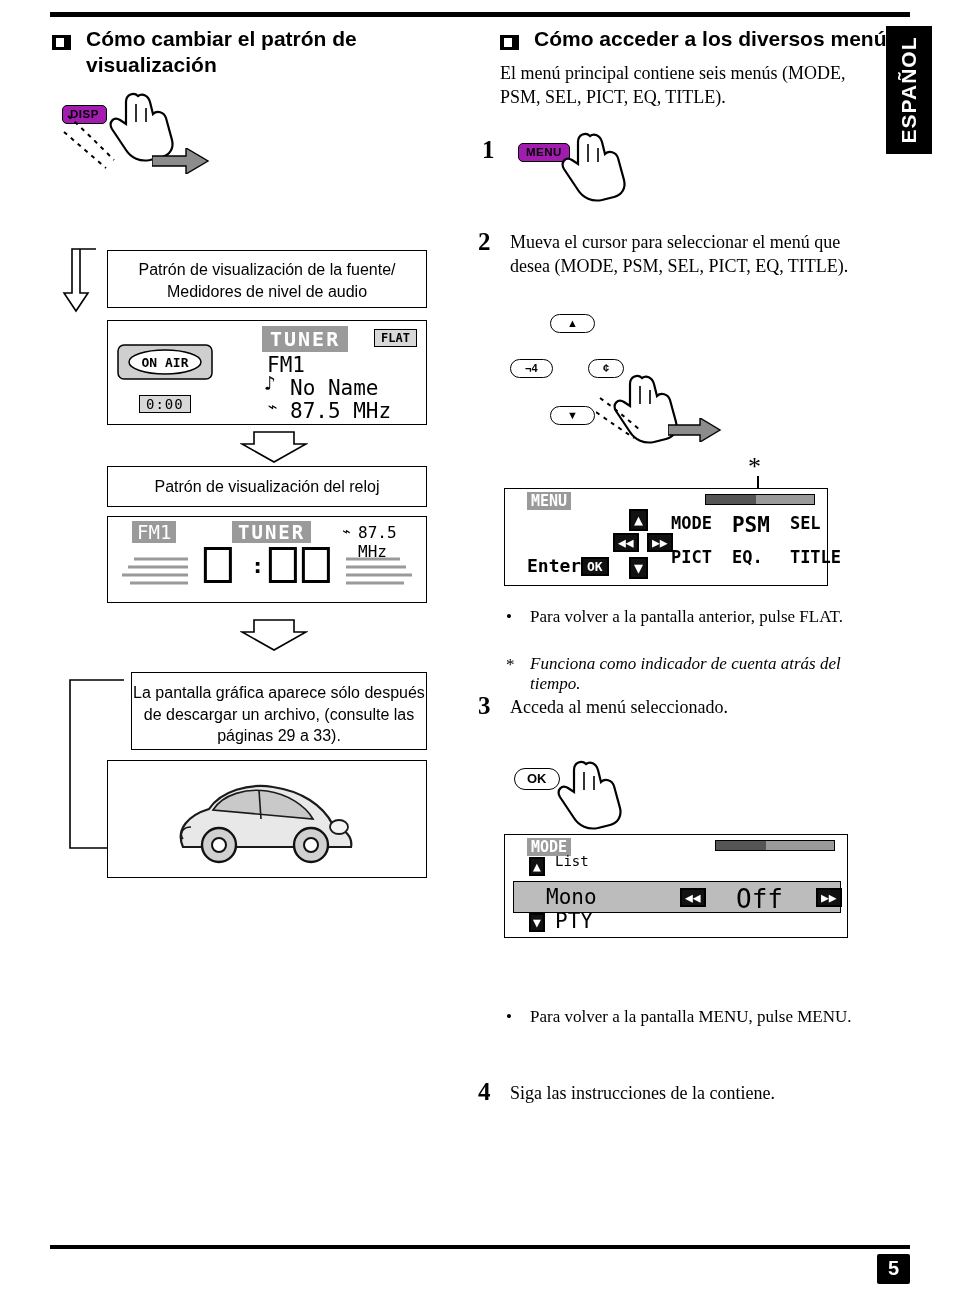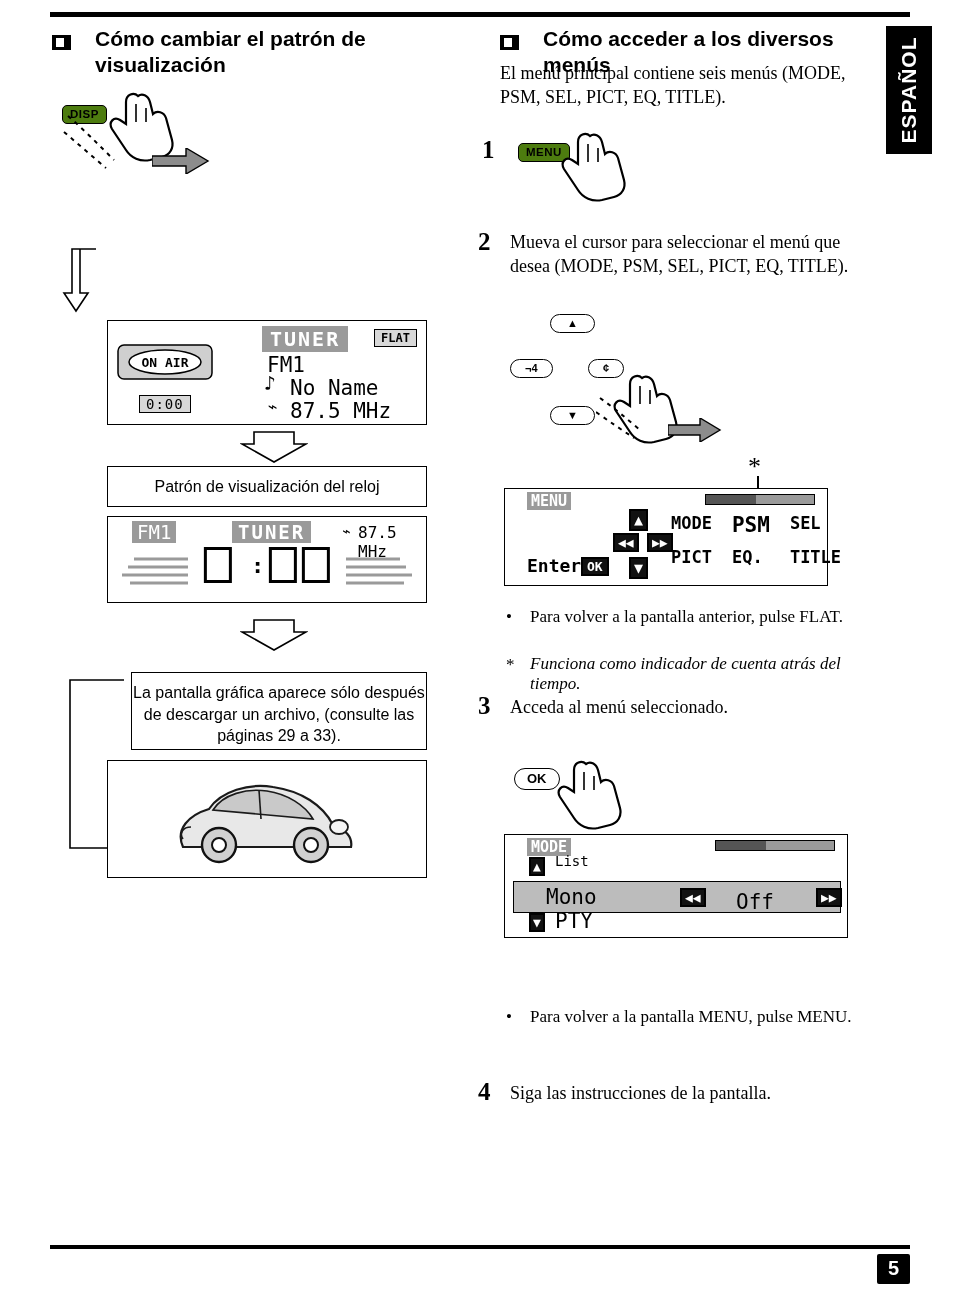--- a/index.html
+++ b/index.html
@@ -23,34 +23,34 @@
     background:#000; color:#fff;
     display:flex; align-items:center; justify-content:center;
   }
   .lang-tab span {
     transform:rotate(-90deg);
     font-weight:bold; font-size:21px; letter-spacing:1px;
     white-space:nowrap;
   }
 
   
-  .sec-head { position:absolute; display:flex; align-items:flex-start; gap:24px; }
+  .sec-head { position:absolute; display:flex; align-items:flex-start; gap:15px; }
   .sq { width:19px; height:15px; background:#000; position:relative; margin-top:9px; flex:none; }
   .sq:after{ content:""; position:absolute; left:4px; top:3px; width:8px; height:9px; background:#fff; }
   .sec-title { font-weight:bold; font-size:21px; line-height:1.22; }
 
   .body-text { font-family:"Liberation Serif", serif; font-size:17.5px; line-height:1.33; }
   .bold-serif { font-family:"Liberation Serif", serif; font-weight:normal; font-size:18px; line-height:1.33; }
 
   .step-num { font-family:"Liberation Serif", serif; font-weight:bold; font-size:25px; }
 
   
   .btn-pill {
     border:1.6px solid #000; border-radius:5px;
-    background:#4d7c0f; font-size:11.5px; letter-spacing:.5px;
+    background:#a21caf; font-size:11.5px; letter-spacing:.5px;
     padding:2px 7px 3px; display:inline-block; font-weight:bold;
     font-family:"Liberation Sans", sans-serif;
   }
   .btn-round {
     border:1.6px solid #000; border-radius:11px; background:#fff;
     font-size:11px; font-weight:bold; padding:2px 9px 3px; display:inline-block;
   }
 
   
   .tbox { position:absolute; border:1px solid #000; background:#fff; }
@@ -108,20 +108,23 @@
   </svg>
   <svg class="arrow-blk" style="left:152px; top:148px;" width="58" height="26" viewBox="0 0 58 26">
     <path d="M0 8 L34 8 L34 0 L56 13 L34 26 L34 18 L0 18 Z" fill="#8c8c8c" stroke="#000" stroke-width="1.4"></path>
   </svg>
 
 
   <svg style="position:absolute; left:60px; top:243px;" width="36" height="100" viewBox="0 0 36 100">
     <path d="M34 6 L14 6 L14 50 L22 50 L10 68 L-2 50 L6 50 L6 6 Z" transform="translate(6,0)" fill="#fff" stroke="#000" stroke-width="1.6"></path>
   </svg>
 
+  <div class="tbox" style="left:107px; top:250px; width:318px; height:56px;">
+    <div class="t" style="padding-top:8px;">Patrón de visualización de la fuente/ Medidores de nivel de audio</div>
+  </div>
 
   <div class="lcd" style="left:107px; top:320px; width:318px; height:103px;">
 
     <svg style="position:absolute; left:8px; top:18px;" width="98" height="46" viewBox="0 0 98 46">
       <rect x="2" y="6" width="94" height="34" rx="6" fill="#cfcfcf" stroke="#000" stroke-width="1.5"></rect>
       <ellipse cx="49" cy="23" rx="36" ry="12" fill="#fff" stroke="#000" stroke-width="1.5"></ellipse>
       <text x="49" y="28" font-family="DejaVu Sans Mono, monospace" font-size="13" font-weight="bold" text-anchor="middle" fill="#000">ON AIR</text>
     </svg>
     <div class="mono" style="position:absolute; left:17px; top:74px; font-size:14px; letter-spacing:1px; border:1.5px solid #000; padding:0 6px; background:#d8d8d8;">0:00</div>
     <div class="mono" style="position:absolute; left:140px; top:5px; font-size:20px; font-weight:bold; letter-spacing:2px; background:#9a9a9a; color:#fff; padding:1px 8px;">TUNER</div>
@@ -296,30 +299,30 @@
   <div class="lcd" style="left:504px; top:834px; width:342px; height:102px;">
     <div class="mono" style="position:absolute; left:8px; top:3px; font-size:15px; font-weight:bold; background:#9a9a9a; color:#fff; padding:0 4px;">MODE</div>
     <div style="position:absolute; left:210px; top:5px; width:118px; height:9px; background:#9a9a9a; border:1px solid #000;">
       <div style="width:42%; height:100%; background:#555;"></div>
     </div>
     <div class="mono" style="position:absolute; left:10px; top:22px; font-size:13px; border:2px solid #000; background:#111; color:#fff; padding:0 2px;">▲</div>
     <div class="mono" style="position:absolute; left:36px; top:18px; font-size:14px;">List</div>
     <div style="position:absolute; left:8px; top:46px; width:326px; height:30px; background:#bcbcbc; border:1px solid #000;">
       <span class="mono" style="position:absolute; left:18px; top:3px; font-size:21px;">Mono</span>
       <span class="mono" style="position:absolute; left:152px; top:6px; font-size:13px; border:2px solid #000; background:#111; color:#fff; padding:0 3px;">◀◀</span>
-      <span class="mono" style="position:absolute; left:208px; top:8px; font-size:21px;">Off</span>
+      <span class="mono" style="position:absolute; left:208px; top:2px; font-size:26px;">Off</span>
       <span class="mono" style="position:absolute; left:288px; top:6px; font-size:13px; border:2px solid #000; background:#111; color:#fff; padding:0 3px;">▶▶</span>
     </div>
     <div class="mono" style="position:absolute; left:10px; top:78px; font-size:13px; border:2px solid #000; background:#111; color:#fff; padding:0 2px;">▼</div>
     <div class="mono" style="position:absolute; left:36px; top:74px; font-size:21px;">PTY</div>
   </div>
 
 
   <div style="position:absolute; left:506px; top:1006px; width:356px;">
     <span class="bullet-line" style="position:absolute; left:0; top:0;">•</span>
     <div class="bullet-line" style="margin-left:24px;">Para volver a la pantalla MENU, pulse MENU.</div>
   </div>
 
   <div class="step-num" style="position:absolute; left:478px; top:1078px;">4</div>
-  <div class="bold-serif" style="position:absolute; left:510px; top:1082px; width:380px;">Siga las instrucciones de la pantalla.</div>
+  <div class="bold-serif" style="position:absolute; left:510px; top:1082px; width:380px;">Siga las instrucciones de la contiene.</div>
 
   <div class="pagenum">5</div>
 </div>
 
 </body></html>

